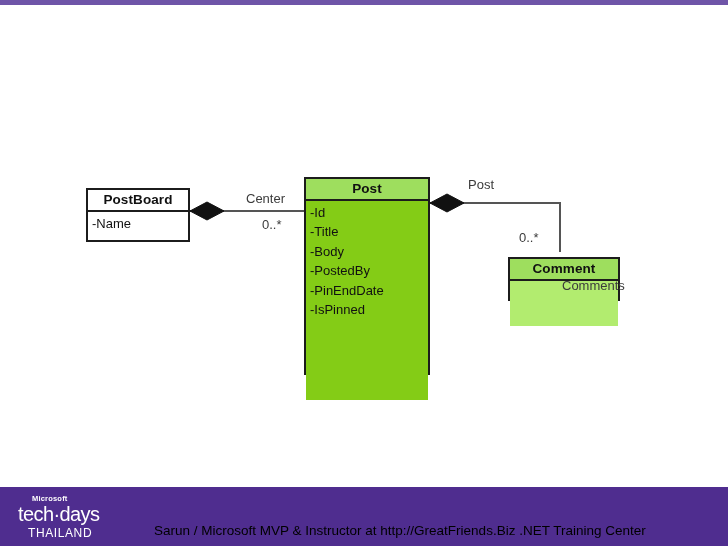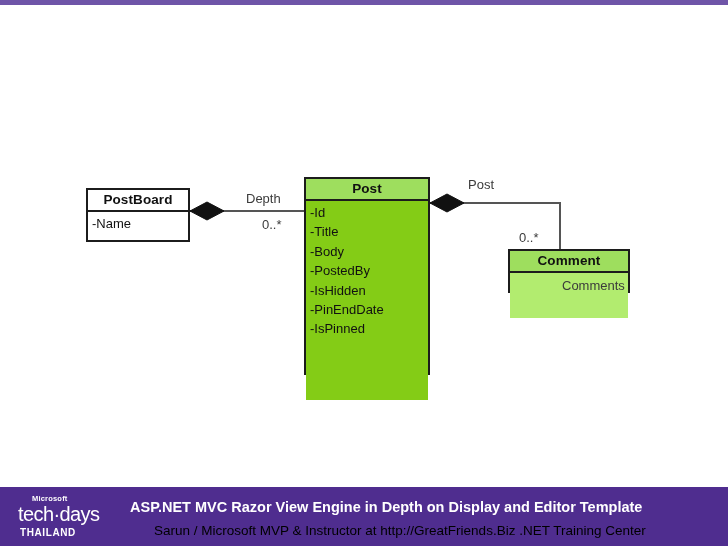--- a/index.html
+++ b/index.html
@@ -84,22 +84,22 @@
     width: 126px;
     height: 198px;
     background: #9ede5e;
   }
   #class-post .uml-title { background: #9ede5e; }
   #class-post .uml-members { background: #84cc16; height: 100%; }
 
   
   #class-comment {
     left: 508px;
-    top: 244px;
-    width: 122px;
+    top: 252px;
+    width: 112px;
     height: 44px;
     background: #fde047;
   }
   #class-comment .uml-title { background: #9ede5e; }
   #class-comment .uml-members { background: #b2ec6f; height: 100%; }
 
   
   .assoc-label {
     position: absolute;
     font-size: 13px;
@@ -137,25 +137,25 @@
     margin-left: 14px;
   }
   #footer-logo .logo-tech {
     font-size: 20px;
     font-weight: normal;
     line-height: 25px;
     letter-spacing: -.6px;
     margin-top: -1px;
   }
   #footer-logo .logo-country {
-    font-size: 10px;
-    font-weight: bold;
+    font-size: 12px;
+    font-weight: normal;
     letter-spacing: .6px;
     line-height: 10px;
-    margin-left: 2px;
+    margin-left: 10px;
     margin-top: 1px;
   }
 
   #footer-title {
     position: absolute;
     left: 130px;
     top: 497px;
     width: 584px;
     font-size: 14.5px;
     font-weight: bold;
@@ -201,43 +201,41 @@
       </div>
     </div>
 
     <div class="uml-class" id="class-post">
       <div class="uml-title">Post</div>
       <div class="uml-members">
         <div class="uml-member">-Id</div>
         <div class="uml-member">-Title</div>
         <div class="uml-member">-Body</div>
         <div class="uml-member">-PostedBy</div>
-        <div class="uml-member">-IsHidden</div>
         <div class="uml-member">-PinEndDate</div>
         <div class="uml-member">-IsPinned</div>
       </div>
     </div>
 
     <div class="uml-class" id="class-comment">
       <div class="uml-title">Comment</div>
       <div class="uml-members"></div>
     </div>
 
-    <div class="assoc-label" id="label-posts">Depth</div>
+    <div class="assoc-label" id="label-posts">Center</div>
     <div class="assoc-label" id="label-posts-mult">0..*</div>
     <div class="assoc-label" id="label-post">Post</div>
     <div class="assoc-label" id="label-comments-mult">0..*</div>
     <div class="assoc-label" id="label-comments">Comments</div>
 
   </div>
 
   <div id="footer"></div>
 
   <div id="footer-logo">
     <div class="logo-ms">Microsoft</div>
     <div class="logo-tech">tech·days</div>
     <div class="logo-country">THAILAND</div>
   </div>
 
-  <div id="footer-title">ASP.NET MVC Razor  View Engine  in Depth on Display and Editor Template</div>
   <div id="footer-subtitle">Sarun / Microsoft MVP &amp; Instructor at http://GreatFriends.Biz .NET Training Center</div>
 
 </div>
 
 </body></html>

